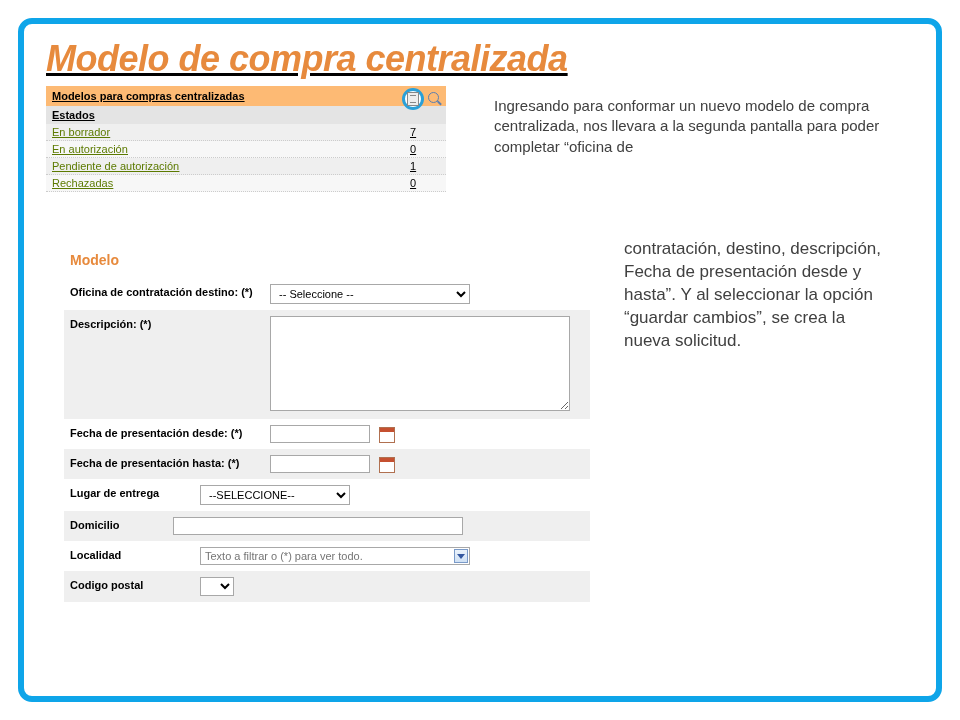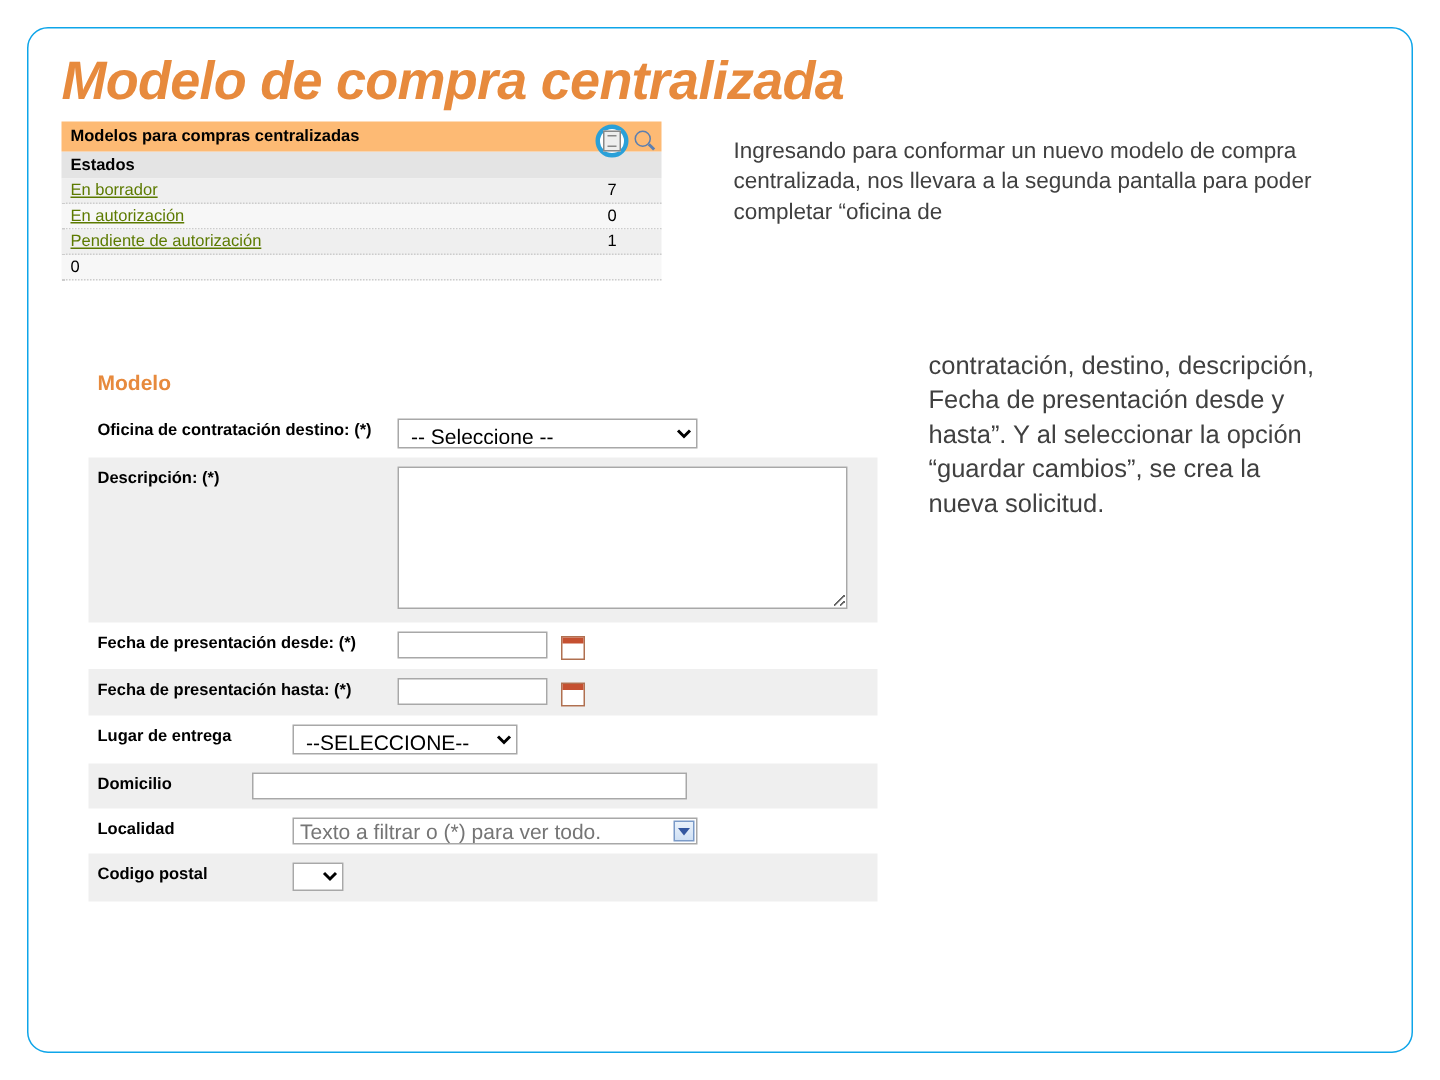--- a/index.html
+++ b/index.html
@@ -15,24 +15,25 @@
   .slide {
     position: relative;
     width: 960px;
     height: 720px;
     background: #fff;
     padding: 18px;
   }
   .frame {
     width: 100%;
     height: 100%;
-    border: 1px solid #0ea5e9;
+    border: 6px solid #0ea5e9;
     border-radius: 14px;
     padding: 14px 22px 18px 22px;
     position: relative;
+    text-decoration: underline;
   }
   .title {
     font-family: Verdana, Geneva, sans-serif;
     font-size: 36px;
     font-weight: bold;
     font-style: italic;
     color: #e78a3d;
     margin: 0 0 6px 0;
     letter-spacing: -0.5px;
   }
@@ -172,21 +173,21 @@
   .form-row.alt { background: #efefef; }
   .form-label {
     width: 200px;
     font-weight: bold;
     color: #000;
     padding-top: 2px;
   }
   .form-control { flex: 1; }
   select, input[type=text], textarea {
     font-family: Arial, sans-serif;
-    font-size: 14px;
+    font-size: 11px;
     border: 1px solid #a8a8a8;
     background: #fff;
     padding: 2px 4px;
   }
   select { height: 20px; }
   textarea { resize: both; }
   .date-input { width: 100px; height: 18px; }
   .cal-icon {
     display: inline-block;
     width: 16px; height: 16px;
@@ -251,20 +252,21 @@
       </div>
       <div class="status-row">
         <a href="#">En autorización</a>
         <span class="count">0</span>
       </div>
       <div class="status-row">
         <a href="#">Pendiente de autorización</a>
         <span class="count">1</span>
       </div>
       <div class="status-row">
+        <a href="#">Rechazadas</a>
         <span class="count">0</span>
       </div>
     </div>
 
     <div class="desc1">Ingresando para conformar un nuevo modelo de compra centralizada, nos llevara a la segunda pantalla para poder completar “oficina de</div>
     <div class="desc2">contratación, destino, descripción, Fecha de presentación desde y hasta”. Y al seleccionar la opción “guardar cambios”, se crea la nueva solicitud.</div>
 
     <div class="form-panel">
       <div class="form-title">Modelo</div>
 

